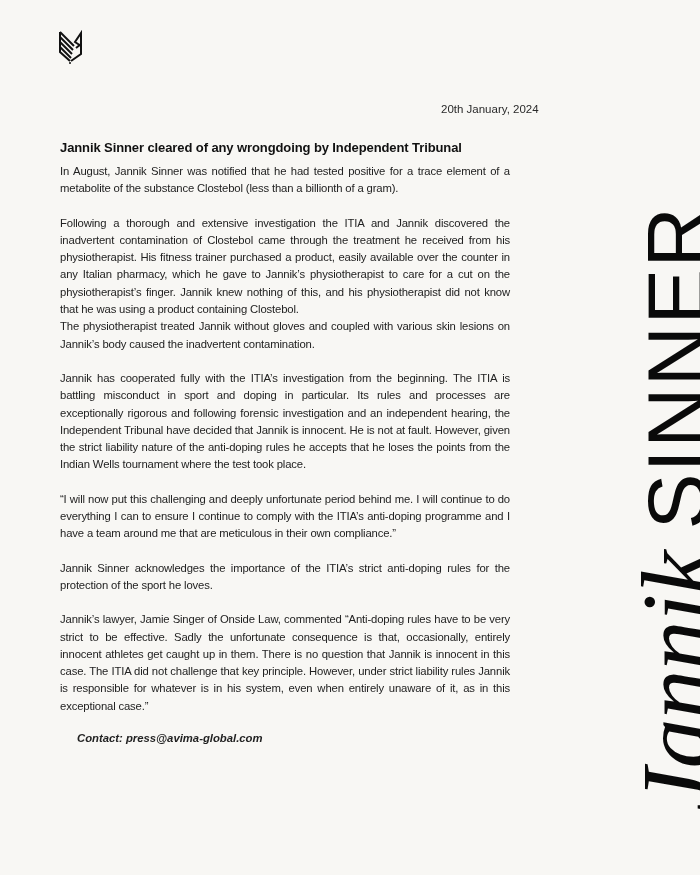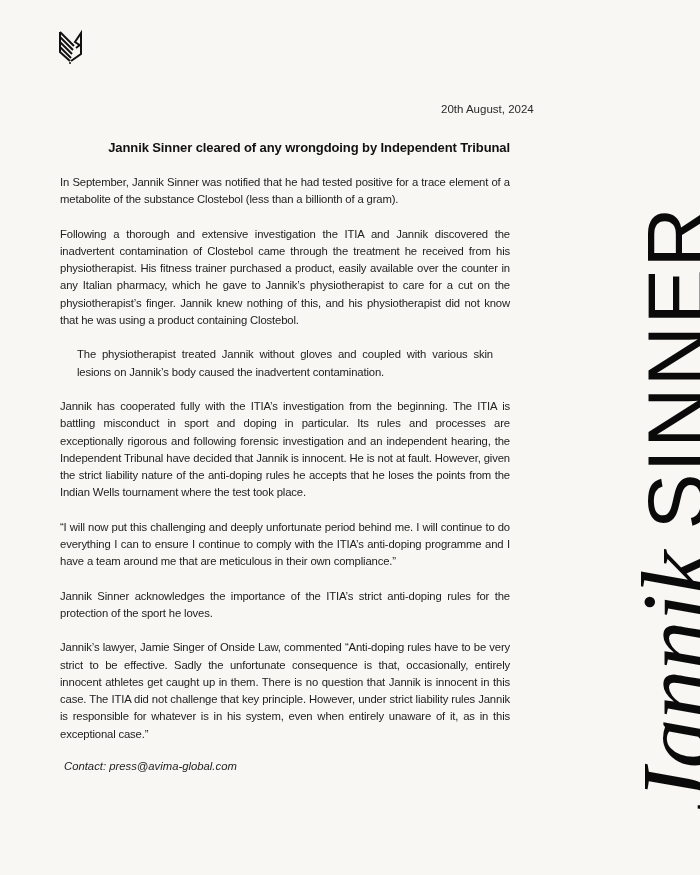--- a/index.html
+++ b/index.html
@@ -32,39 +32,39 @@
     }
     .content {
       position: absolute;
       left: 60px;
       top: 140px;
       width: 450px;
     }
     .title {
       font-weight: bold;
       font-size: 13px;
-      margin: 0 0 19px 0;
+      margin: 0 0 8px 0;
       color: #111;
       white-space: nowrap;
       letter-spacing: -0.1px;
-      text-align: right;
     }
     .para {
       font-size: 11.3px;
       line-height: 17.3px;
       text-align: justify;
       margin: 0 0 17px 0;
       color: #222;
       letter-spacing: -0.15px;
     }
     .contact {
       font-style: italic;
       font-size: 11.3px;
       color: #222;
-      margin: 4px;
+      margin: 17px;
+      font-weight: bold;
     }
     .wordmark {
       position: absolute;
       left: 633px;
       top: 812px;
       transform-origin: 0 0;
       transform: rotate(-90deg);
       white-space: nowrap;
       color: #0a0a0a;
       line-height: 1;
@@ -100,30 +100,30 @@
       <path d="M2 17 L13 28"></path>
       <path d="M2 2 L2 22 L12 31"></path>
       <path d="M23 3 L17 12 L23 16 Z"></path>
       <path d="M23 3 L23 24 L13 31"></path>
       <path d="M18 18 L23 14"></path>
     </g>
     <circle cx="12" cy="33" r="1" fill="#111"></circle>
   </svg>
 </div>
 
-<div class="date">20th August, 2024</div>
+<div class="date">20th January, 2024</div>
 
 <div class="content">
   <h1 class="title">Jannik Sinner cleared of any wrongdoing by Independent Tribunal</h1>
 
-  <p class="para">In September, Jannik Sinner was notified that he had tested positive for a trace element of a metabolite of the substance Clostebol (less than a billionth of a gram).</p>
+  <p class="para">In August, Jannik Sinner was notified that he had tested positive for a trace element of a metabolite of the substance Clostebol (less than a billionth of a gram).</p>
 
   <div style="margin-bottom:17px;">
     <p class="para" style="margin:0;">Following a thorough and extensive investigation the ITIA and Jannik discovered the inadvertent contamination of Clostebol came through the treatment he received from his physiotherapist. His fitness trainer purchased a product, easily available over the counter in any Italian pharmacy, which he gave to Jannik’s physiotherapist to care for a cut on the physiotherapist’s finger. Jannik knew nothing of this, and his physiotherapist did not know that he was using a product containing Clostebol.</p>
-    <p class="para" style="margin:17px;">The physiotherapist treated Jannik without gloves and coupled with various skin lesions on Jannik’s body caused the inadvertent contamination.</p>
+    <p class="para" style="margin:0;">The physiotherapist treated Jannik without gloves and coupled with various skin lesions on Jannik’s body caused the inadvertent contamination.</p>
   </div>
 
   <p class="para">Jannik has cooperated fully with the ITIA’s investigation from the beginning. The ITIA is battling misconduct in sport and doping in particular. Its rules and processes are exceptionally rigorous and following forensic investigation and an independent hearing, the Independent Tribunal have decided that Jannik is innocent. He is not at fault. However, given the strict liability nature of the anti-doping rules he accepts that he loses the points from the Indian Wells tournament where the test took place.</p>
 
   <p class="para">“I will now put this challenging and deeply unfortunate period behind me. I will continue to do everything I can to ensure I continue to comply with the ITIA’s anti-doping programme and I have a team around me that are meticulous in their own compliance.”</p>
 
   <p class="para">Jannik Sinner acknowledges the importance of the ITIA’s strict anti-doping rules for the protection of the sport he loves.</p>
 
   <p class="para">Jannik’s lawyer, Jamie Singer of Onside Law, commented “Anti-doping rules have to be very strict to be effective. Sadly the unfortunate consequence is that, occasionally, entirely innocent athletes get caught up in them. There is no question that Jannik is innocent in this case. The ITIA did not challenge that key principle. However, under strict liability rules Jannik is responsible for whatever is in his system, even when entirely unaware of it, as in this exceptional case.”</p>
 

